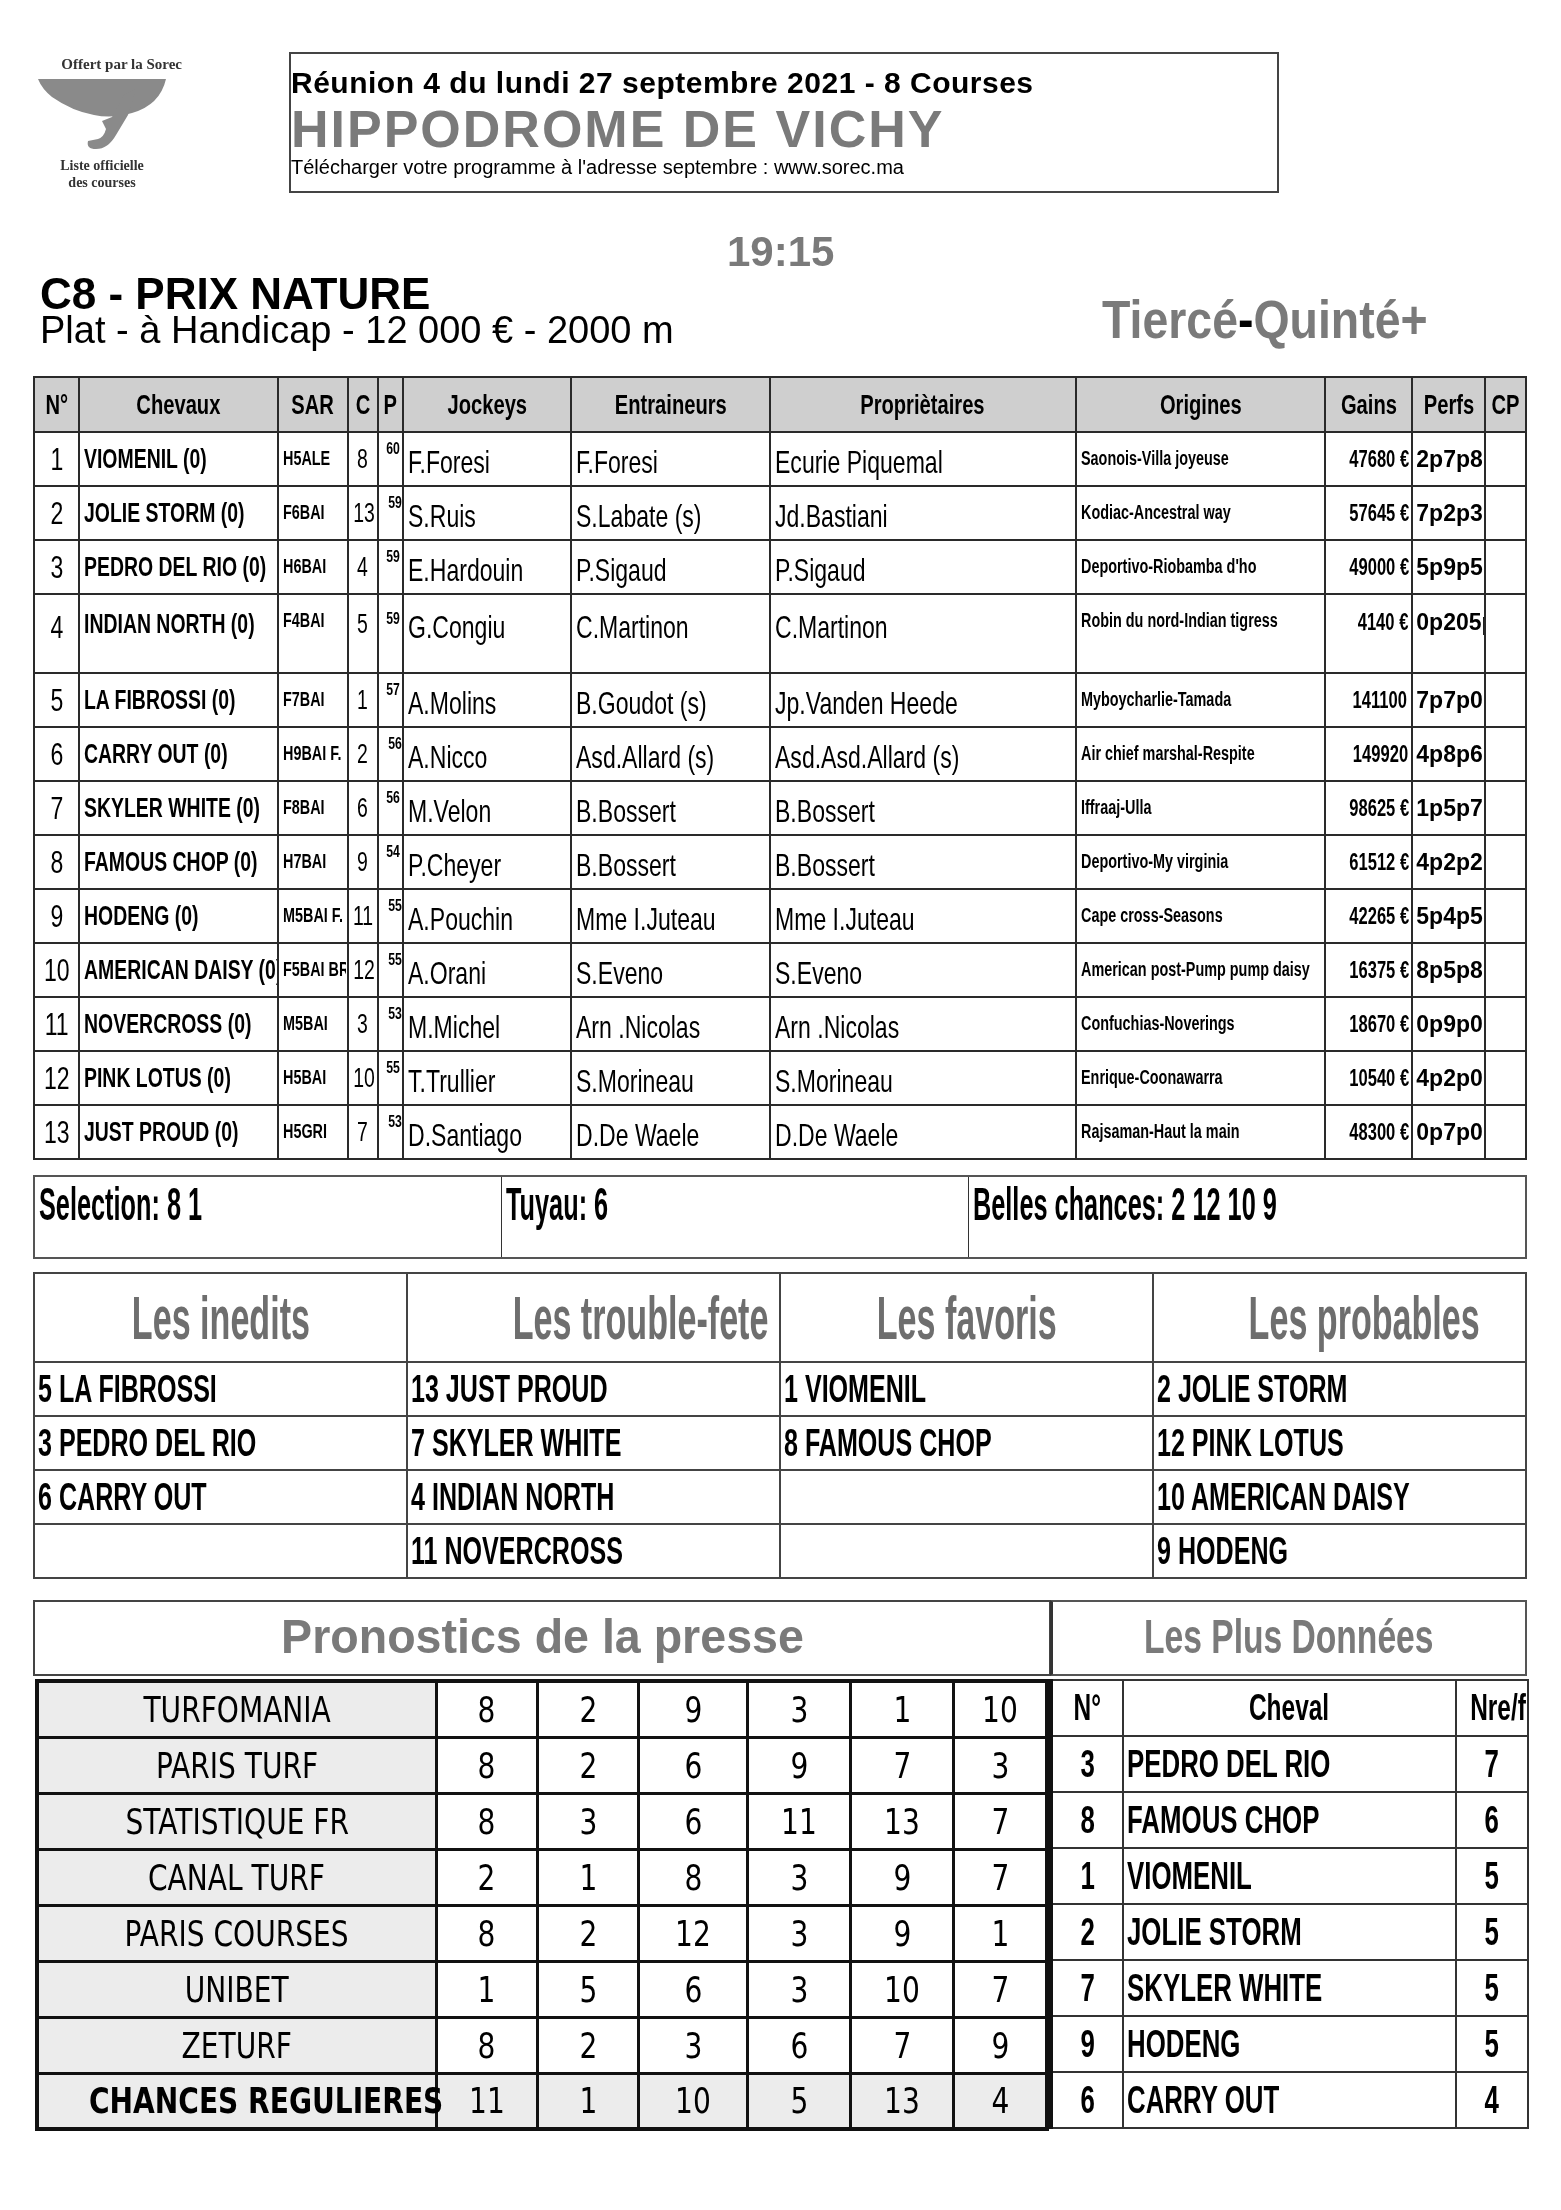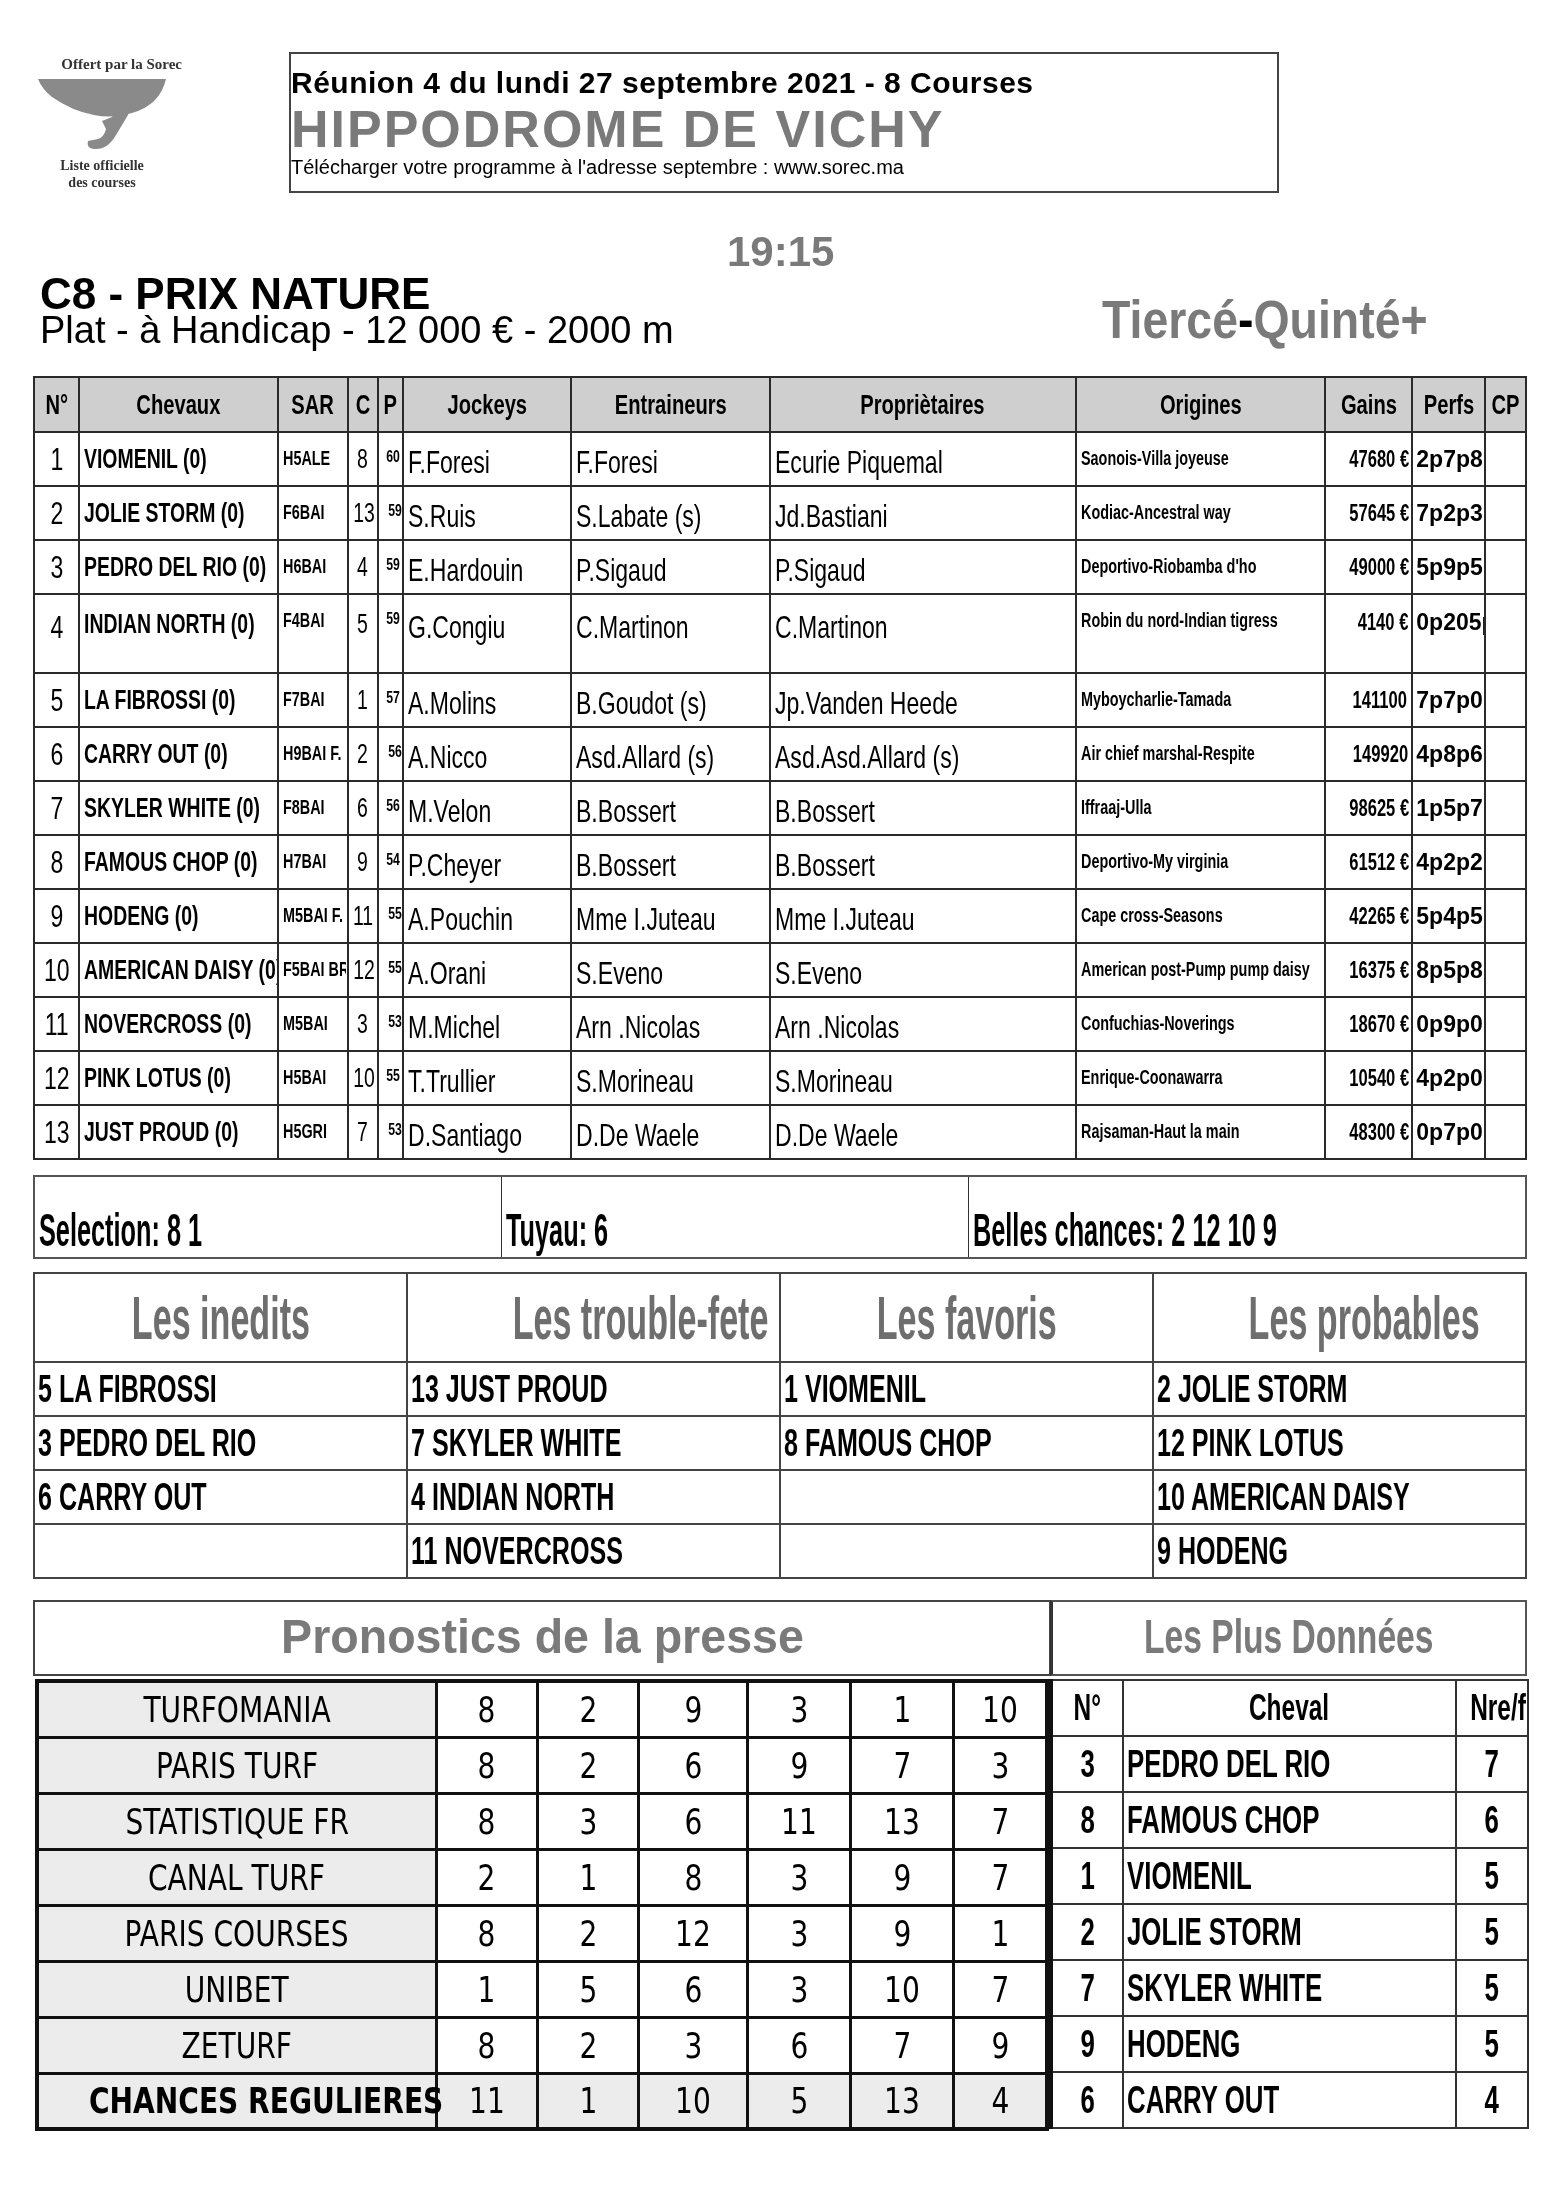--- a/index.html
+++ b/index.html
@@ -32,32 +32,32 @@
   .runners th span, .runners td span.c { display: inline-block; transform: scaleX(0.72); transform-origin: center; white-space: nowrap; }
   .runners td { height: 54px; vertical-align: middle; font-size: 27px; white-space: nowrap; overflow: hidden; position: relative; }
   .runners tr.tall td { height: 79px; vertical-align: top; padding-top: 14px; }
   .runners td .sq { display: inline-block; transform: scaleX(0.72); transform-origin: left center; }
   .runners td.num { text-align: center; font-size: 32px; }
   .runners td.num .sq { transform-origin: center; }
   .runners td.horse { font-size: 27px; font-weight: bold; padding-left: 4px; }
   .runners td.sar { font-size: 20px; font-weight: bold; padding-left: 4px; vertical-align: top; padding-top: 14px; border-radius: 15px; }
   .runners td.cc { text-align: center; font-size: 27px; }
   .runners td.cc .sq { transform-origin: center; }
-  .runners td.pp { text-align: right; font-size: 17px; font-weight: bold; vertical-align: top; padding-top: 14px; padding-right: 2px; }
+  .runners td.pp { text-align: right; font-size: 17px; font-weight: bold; vertical-align: top; padding-top: 6px; padding-right: 2px; }
   .runners td.pp .sq { transform-origin: right center; }
   .runners td.jk { font-size: 32px; padding-left: 4px; padding-top: 6px; }
   .runners td.org { font-size: 20px; font-weight: bold; padding-left: 4px; vertical-align: top; padding-top: 14px; }
   .runners td.gains { text-align: right; font-size: 23px; font-weight: bold; padding-right: 3px; }
   .runners td.gains .sq { transform-origin: right center; }
   .runners td.perfs { font-size: 23px; font-weight: bold; padding-left: 3px; white-space: normal; line-height: 26px; }
   .runners tr.tall td.perfs { padding-top: 14px; }
 
   
   .selection { position: absolute; left: 33px; top: 1175px; width: 1494px; height: 84px; border: 2px solid #555; display: flex; }
-  .selection .cell { flex: 1; border-right: 1px solid #333; font-size: 46px; font-weight: bold; display: flex; align-items: flex-end; padding-left: 4px; }
+  .selection .cell { flex: 1; border-right: 1px solid #333; font-size: 46px; font-weight: bold; display: flex; align-items: flex-start; padding-left: 4px; }
   .selection .cell:last-child { border-right: none; }
   .selection .cell span { display: inline-block; transform: scaleX(0.55); transform-origin: left center; white-space: nowrap; }
 
   
   .cats { position: absolute; left: 33px; top: 1272px; width: 1494px; table-layout: fixed; border: 2px solid #444; }
   .cats th, .cats td { border: 2px solid #444; }
   .cats th { height: 89px; font-size: 62px; font-weight: bold; color: #6e6e6e; }
   .cats th span { display: inline-block; transform: scaleX(0.55); white-space: nowrap; }
   .cats td { height: 54px; font-size: 38px; font-weight: bold; padding-left: 3px; vertical-align: middle; }
   .cats td span { display: inline-block; transform: scaleX(0.66); transform-origin: left center; white-space: nowrap; }

